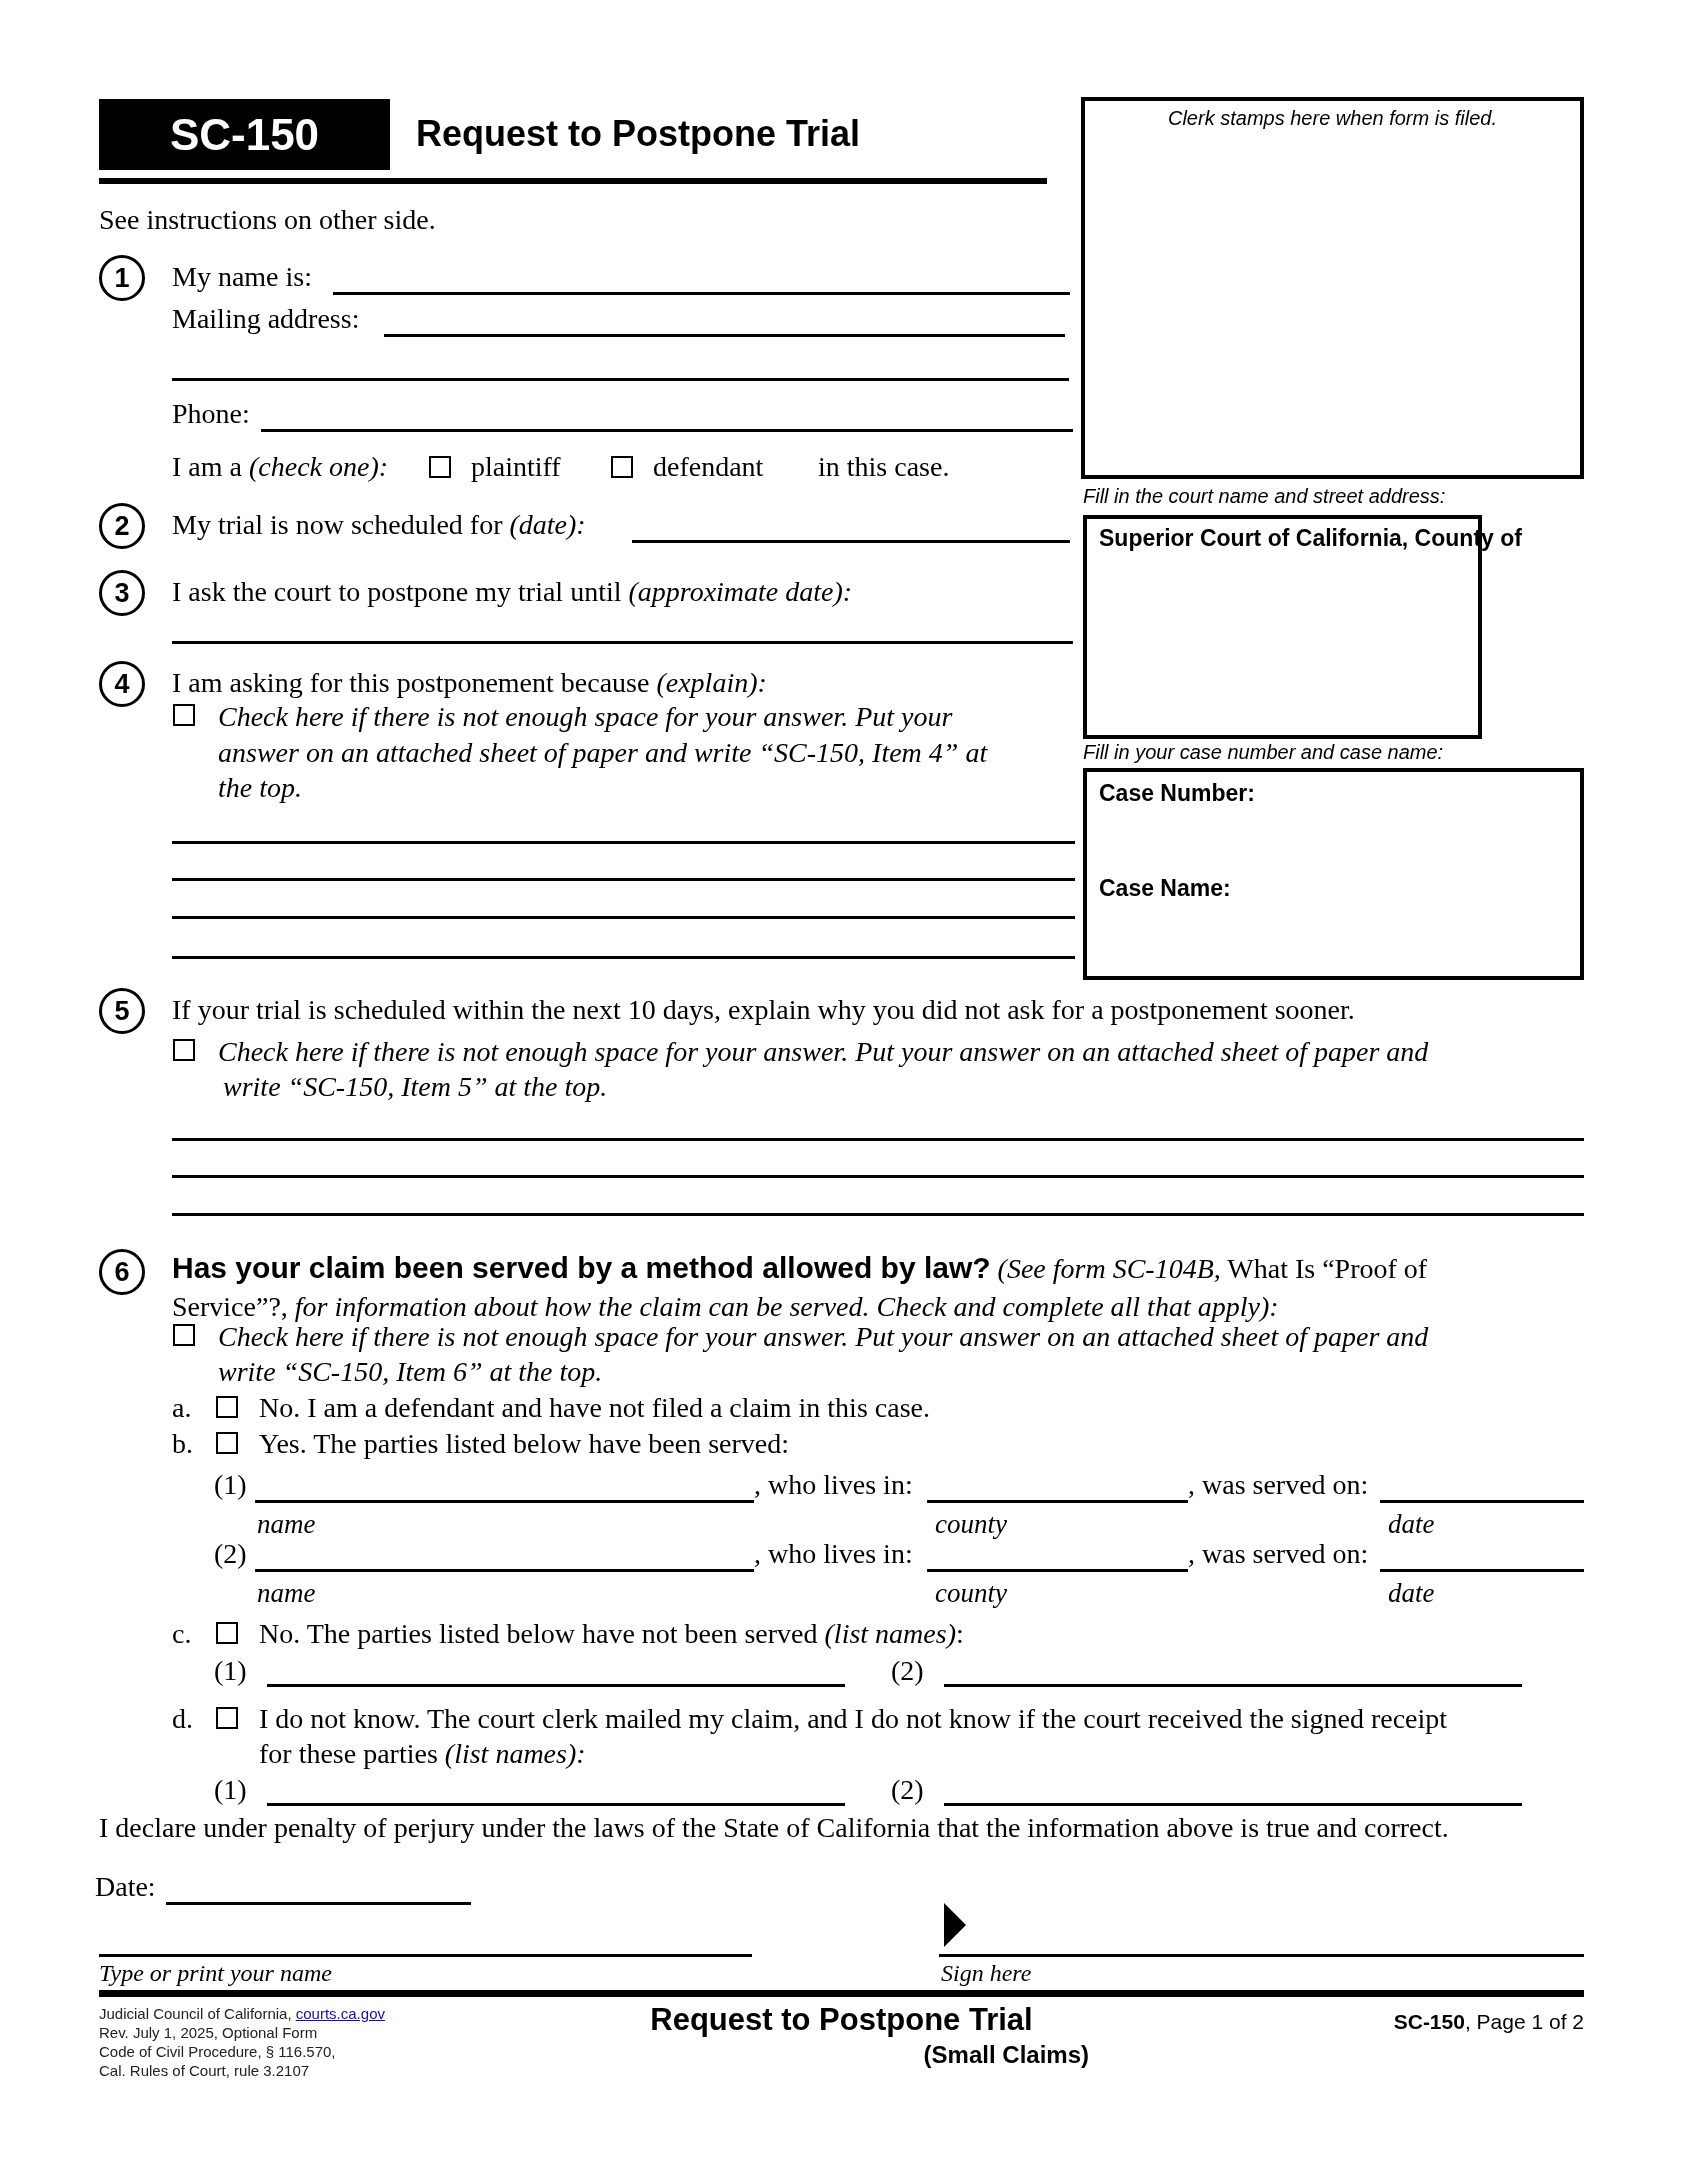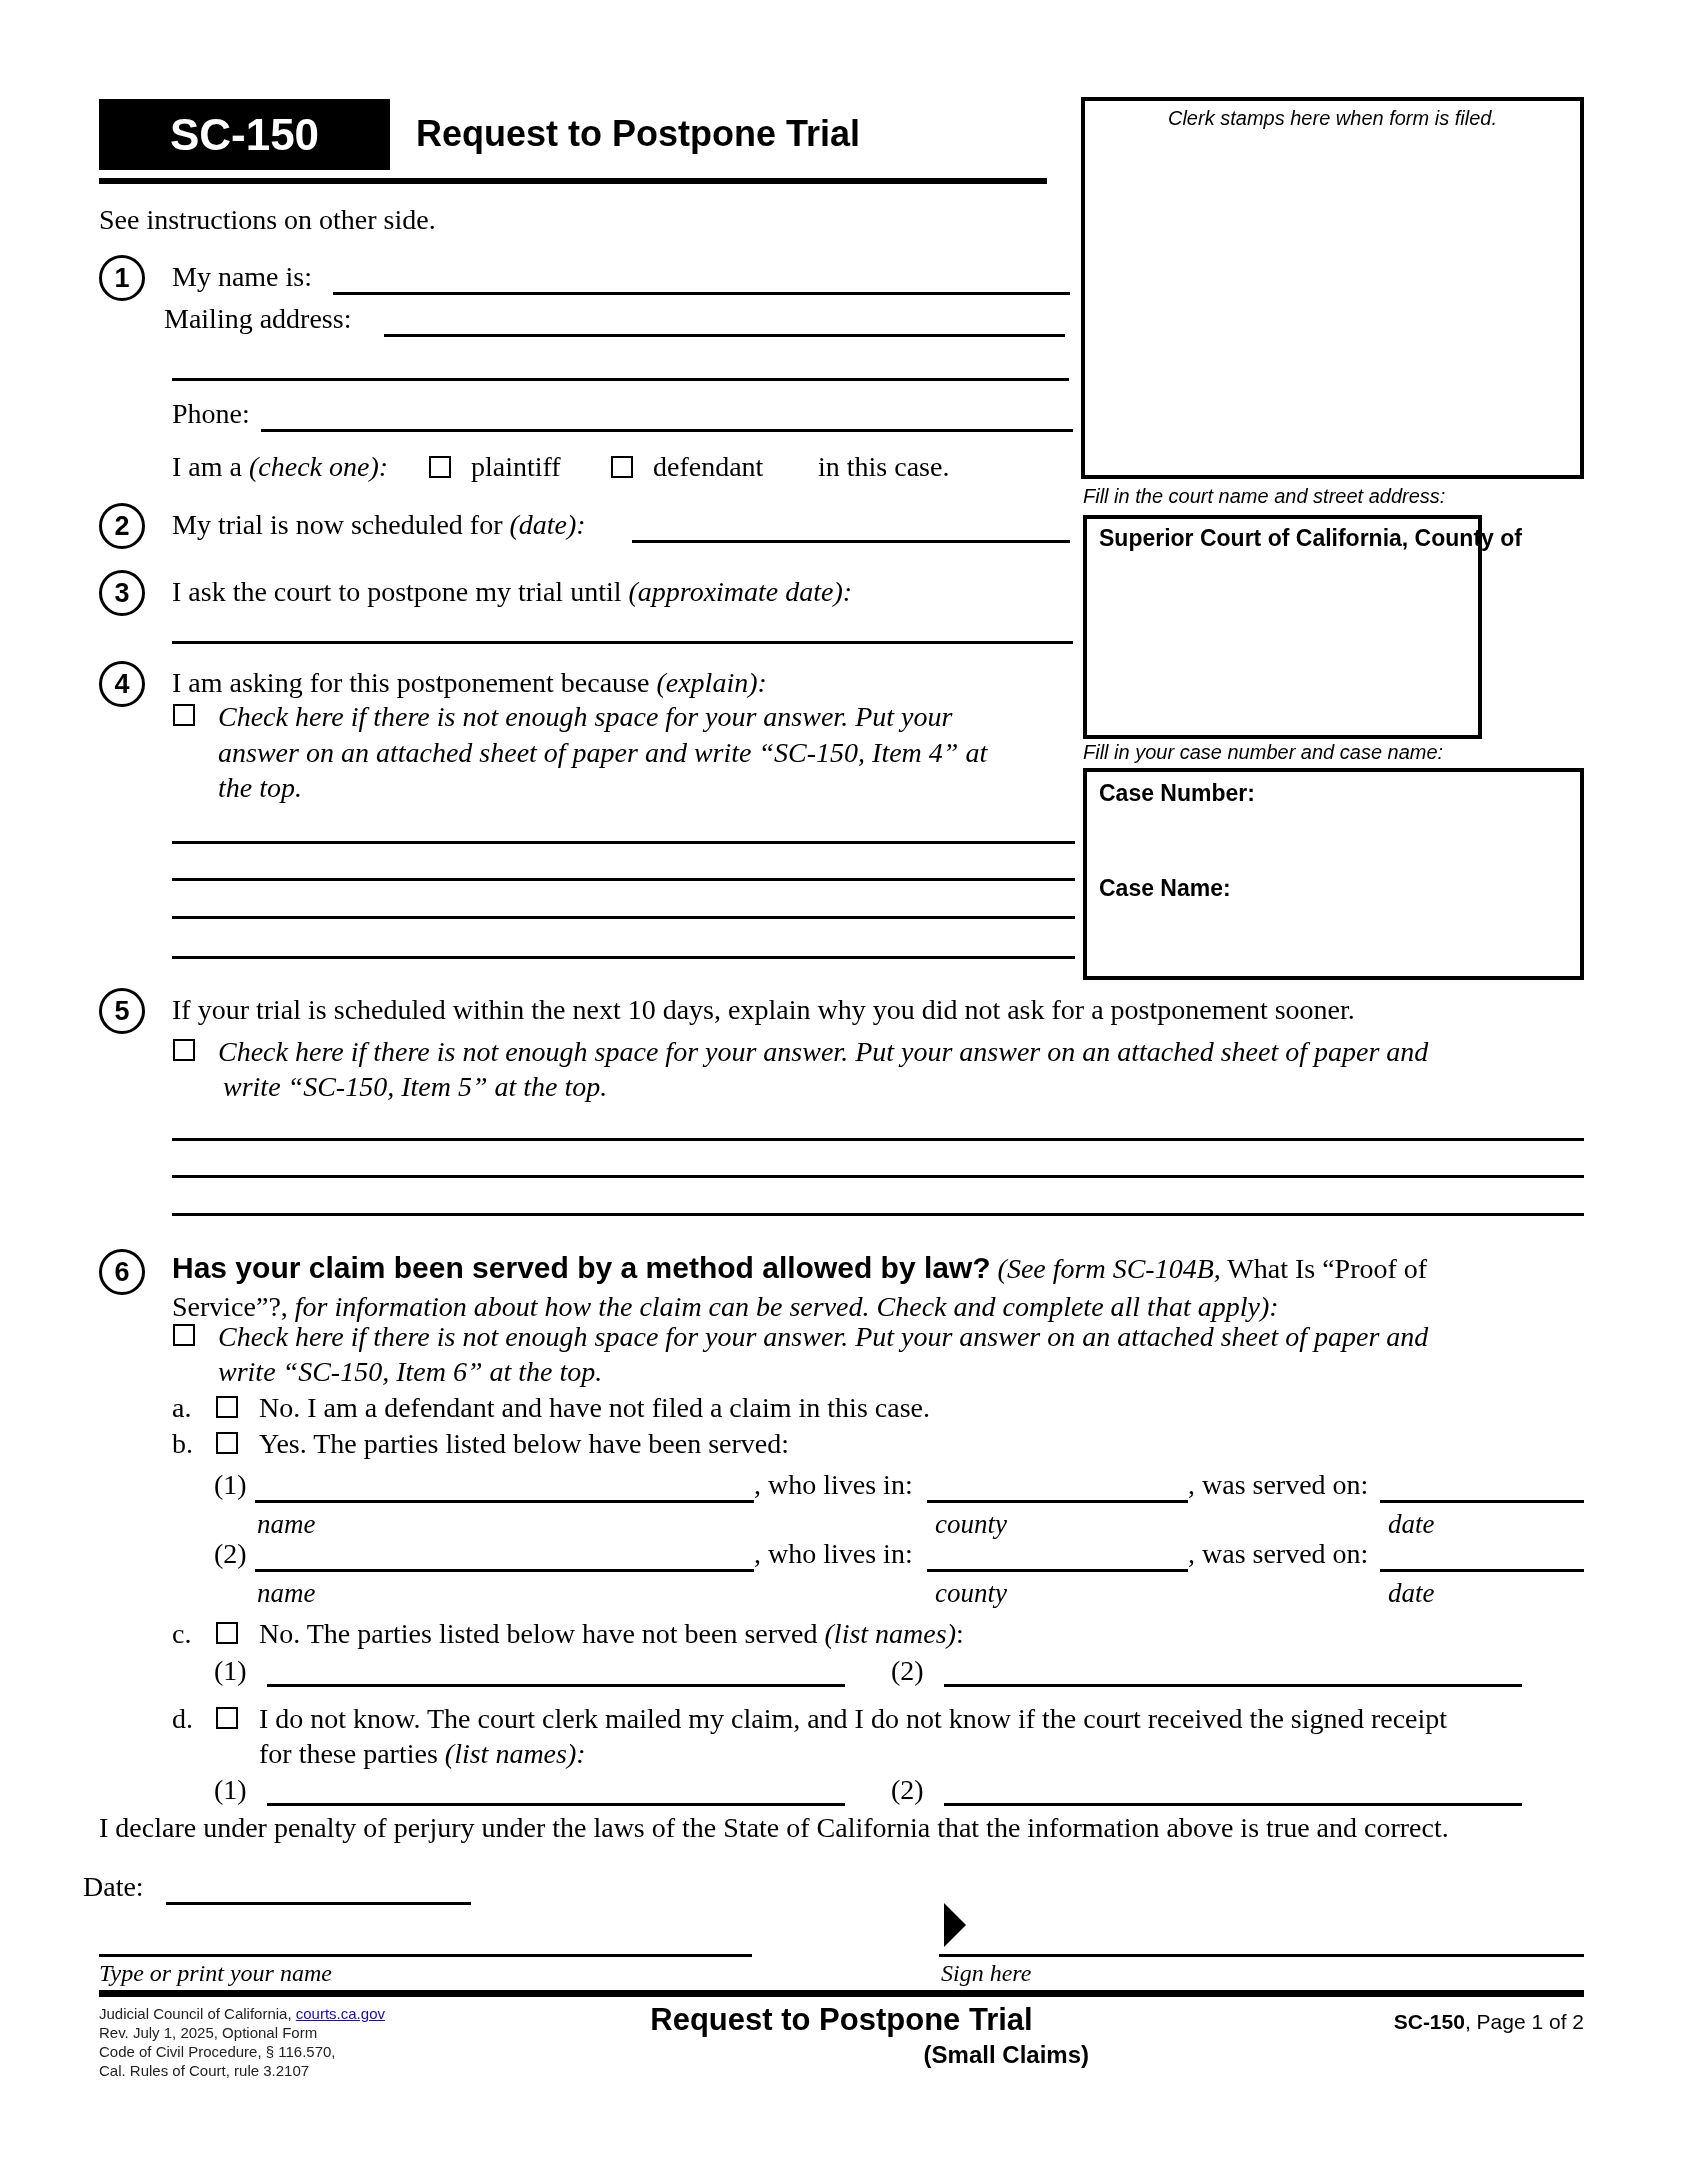--- a/index.html
+++ b/index.html
@@ -34,21 +34,21 @@
 </div>
 <div class="caption" style="left:1083px;top:741px;">Fill in your case number and case name:</div>
 <div class="box" style="left:1083px;top:768px;width:501px;height:212px;text-align:right;">
   <div class="abs sans" style="left:12px;top:8px;font-weight:bold;font-size:23px;">Case Number:</div>
   <div class="abs sans" style="left:12px;top:103px;font-weight:bold;font-size:23px;">Case Name:</div>
 </div>
 
 <div class="num" style="left:99px;top:255px;">1</div>
 <div class="abs serif" style="left:172px;top:263px;">My name is:</div>
 <input class="field" style="left: 333px; top: 261px; width: 737px;" value="">
-<div class="abs serif" style="left:164px;top:305px;">Mailing address:</div>
+<div class="abs serif" style="left:172px;top:305px;">Mailing address:</div>
 <input class="field" style="left: 384px; top: 303px; width: 681px;" value="">
 <input class="field" style="left: 172px; top: 347px; width: 897px;" value="">
 <div class="abs serif" style="left:172px;top:400px;">Phone:</div>
 <input class="field" style="left: 261px; top: 398px; width: 812px;" value="">
 <div class="abs serif" style="left:172px;top:453px;">
   <span>I am a</span>
   <span class="it">(check one):</span>
 </div>
 <div class="cb" style="left:429px;top:456px;"></div>
 <div class="abs serif" style="left:471px;top:453px;">plaintiff</div>
@@ -152,21 +152,21 @@
 <div class="abs serif" style="left:259px;top:1740px;">
   <span>for these parties</span>
   <span class="it">(list names):</span>
 </div>
 <div class="abs serif" style="left:214px;top:1776px;">(1)</div>
 <input class="field" style="left: 267px; top: 1772px; width: 578px;">
 <div class="abs serif" style="left:891px;top:1776px;">(2)</div>
 <input class="field" style="left: 944px; top: 1772px; width: 578px;">
 
 <div class="abs serif" style="left:99px;top:1814px;">I declare under penalty of perjury under the laws of the State of California that the information above is true and correct.</div>
-<div class="abs serif" style="left:83px;top:1873px;">Date:</div>
+<div class="abs serif" style="left:95px;top:1873px;">Date:</div>
 <input class="field" style="left: 166px; top: 1871px; width: 305px;">
 <input class="field" style="left: 99px; top: 1915px; width: 653px; height: 42px;">
 <div class="lbl-small" style="left:99px;top:1960px;font-size:24px;">Type or print your name</div>
 <div class="abs" style="left:944px;top:1903px;width:0;height:0;border-top:22px solid transparent;border-bottom:22px solid transparent;border-left:22px solid #000;"></div>
 <input class="field" style="left: 939px; top: 1915px; width: 645px; height: 42px;">
 <div class="lbl-small" style="left:941px;top:1960px;font-size:24px;">Sign here</div>
 
 <div class="abs" style="left:99px;top:1990px;width:1485px;height:7px;background:#000;"></div>
 <div class="abs sans" style="left:99px;top:2004px;font-size:15px;line-height:19px;color:#222;white-space:nowrap;">
   <div>

